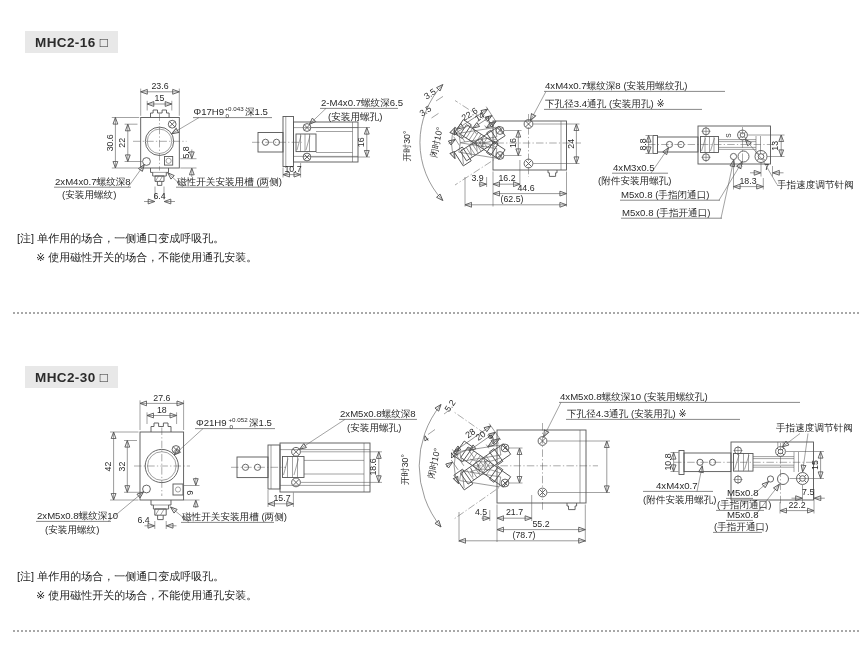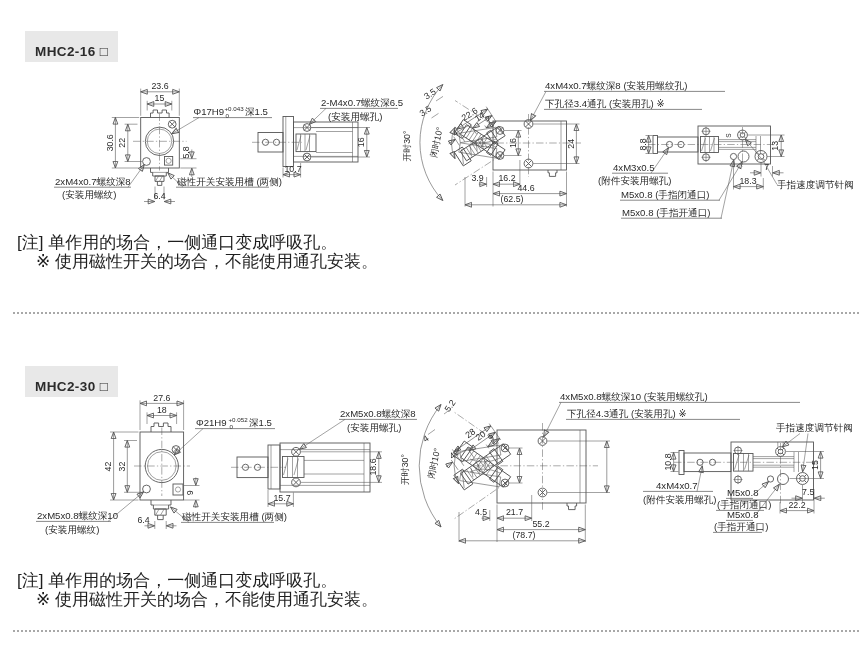--- a/index.html
+++ b/index.html
@@ -1,16 +1,16 @@
 <!DOCTYPE html>
 <html><head><meta charset="utf-8"><style>
 html,body{margin:0;padding:0}
 body{width:867px;height:660px;position:relative;background:#fff;font-family:"Liberation Sans","DejaVu Sans",sans-serif;overflow:hidden}
-.badge{position:absolute;background:#e8e8e8;color:#2b2b2b;font-size:13.5px;font-weight:bold;padding:13px 10px 3px;letter-spacing:.4px}
-.note{position:absolute;font-size:17px;color:#1e1e1e}
+.badge{position:absolute;background:#e8e8e8;color:#2b2b2b;font-size:13.5px;font-weight:bold;padding:4px 10px 3px;letter-spacing:.4px}
+.note{position:absolute;font-size:11px;color:#1e1e1e}
 .sep{position:absolute;left:13px;width:846px;height:0;border-top:2px dotted #a8a8a8}
 svg{position:absolute;left:0;top:0}
 svg text{fill:#2a2a2a;font-family:"Liberation Sans","DejaVu Sans",sans-serif}
 .d{font-size:8.8px;text-anchor:middle}
 .lb{font-size:9.6px}
 .tol{font-size:6.2px}
 line,path,rect,circle,polyline{fill:none;stroke:#565656;stroke-width:.9;stroke-linecap:butt}
 .t{stroke-width:.55}
 .dm{stroke-width:.6}
 .hz{stroke-width:.7}

